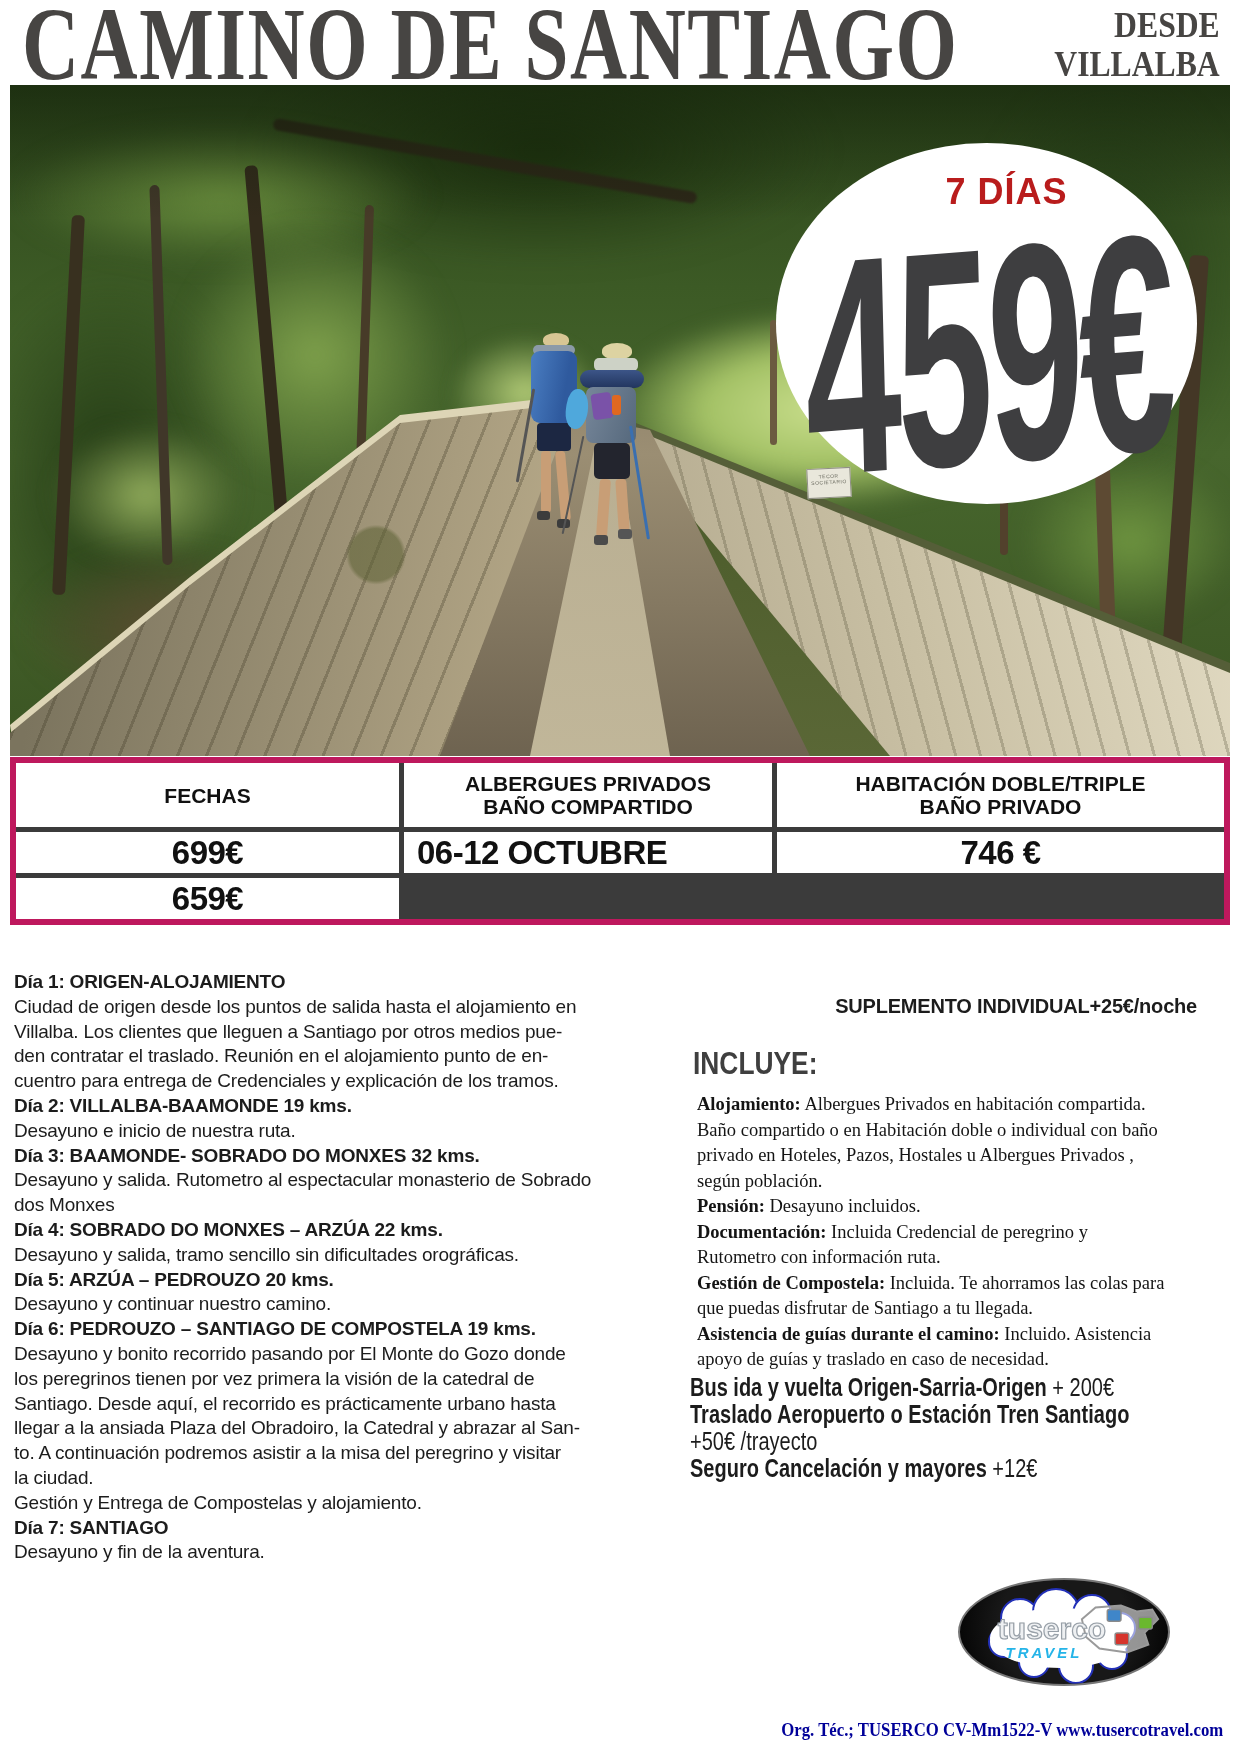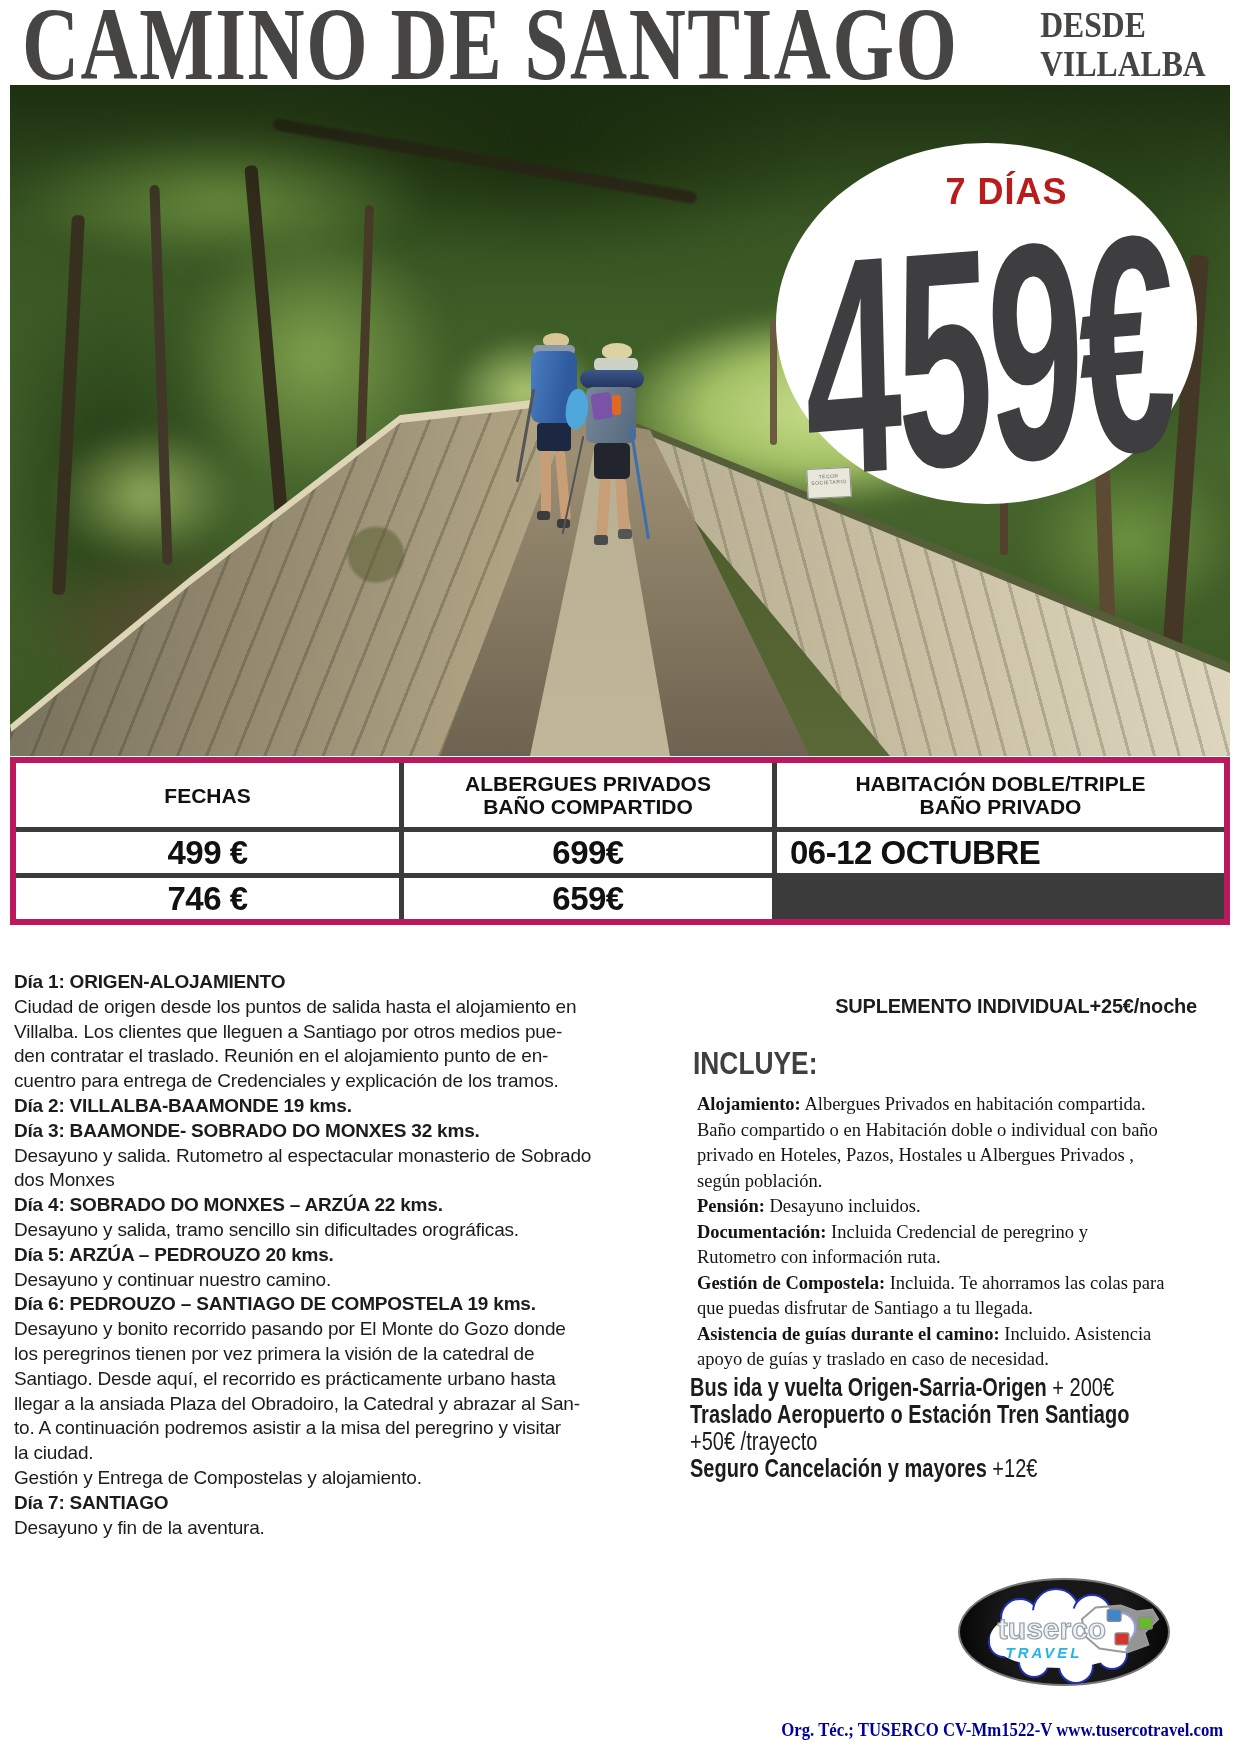--- a/index.html
+++ b/index.html
@@ -4,21 +4,21 @@
 <style>
   * { margin:0; padding:0; box-sizing:border-box; }
   body { background:#888; font-family:"Liberation Sans", sans-serif; }
   .page { position:relative; width:1240px; height:1754px; background:#fff; margin:0 auto; overflow:hidden; }
 
   
   .main-title { position:absolute; left:22px; top:2px; white-space:nowrap; }
   .main-title span { display:inline-block; font-family:"Liberation Serif", serif; font-weight:700;
     font-size:104px; line-height:84px; letter-spacing:2px; color:#474543;
     transform:scaleX(.76); transform-origin:0 50%; }
-  .origin-block { position:absolute; right:8px; top:6px; width:204px; text-align:left; color:#474543; }
+  .origin-block { position:absolute; right:8px; top:6px; width:204px; text-align:right; color:#474543; }
   .origin-block div { font-family:"Liberation Serif", serif; font-weight:700; font-size:36px; line-height:39px;
     transform:scaleX(.88); transform-origin:50% 50%; }
 
   
   .photo { position:absolute; left:10px; top:85px; width:1220px; height:671px; overflow:hidden; background:#3d5a25; }
   .ph { position:absolute; }
   .ph-base { inset:0; background:linear-gradient(180deg,#2e461c 0%,#3c5a25 30%,#47662d 55%,#3b5523 100%); }
   .blob { position:absolute; border-radius:50%; }
   .b-meadow   { left:600px; top:225px; width:420px; height:200px; background:radial-gradient(closest-side,#c8dd8b,#a4c266 55%,rgba(120,150,70,0)); filter:blur(9px); }
   .b-meadow2  { left:440px; top:250px; width:150px; height:115px; background:radial-gradient(closest-side,#b3cc77,rgba(120,150,70,0)); filter:blur(8px); }
@@ -210,40 +210,40 @@
     </div>
   </div>
 
   <div class="price-table">
     <div class="cell th">FECHAS</div>
     <div class="cell th">ALBERGUES PRIVADOS
 BAÑO COMPARTIDO</div>
     <div class="cell th">HABITACIÓN DOBLE/TRIPLE
 BAÑO PRIVADO</div>
 
-      <div class="cell td-price">499 €</div>
       <div class="cell td-price">699€</div>
 
       <div class="cell td-date">06-12 OCTUBRE</div>
       <div class="cell td-price">746 €</div>
       <div class="cell td-price">659€</div>
     </div>
 
   <div class="itinerary">
 
       <div class="it-entry">
         <div class="it-title">Día 1: ORIGEN-ALOJAMIENTO</div>
         <div class="it-body">Ciudad de origen desde los puntos de salida hasta el alojamiento en
 Villalba. Los clientes que lleguen a Santiago por otros medios pue-
 den contratar el traslado. Reunión en el alojamiento punto de en-
 cuentro para entrega de Credenciales y explicación de los tramos.</div>
       </div>
 
       <div class="it-entry">
         <div class="it-title">Día 2: VILLALBA-BAAMONDE 19 kms.</div>
+        <div class="it-body">Desayuno e inicio de nuestra ruta.</div>
       </div>
 
       <div class="it-entry">
         <div class="it-title">Día 3: BAAMONDE- SOBRADO DO MONXES 32 kms.</div>
         <div class="it-body">Desayuno y salida. Rutometro al espectacular monasterio de Sobrado
 dos Monxes</div>
       </div>
 
       <div class="it-entry">
         <div class="it-title">Día 4: SOBRADO DO MONXES – ARZÚA 22 kms.</div>

